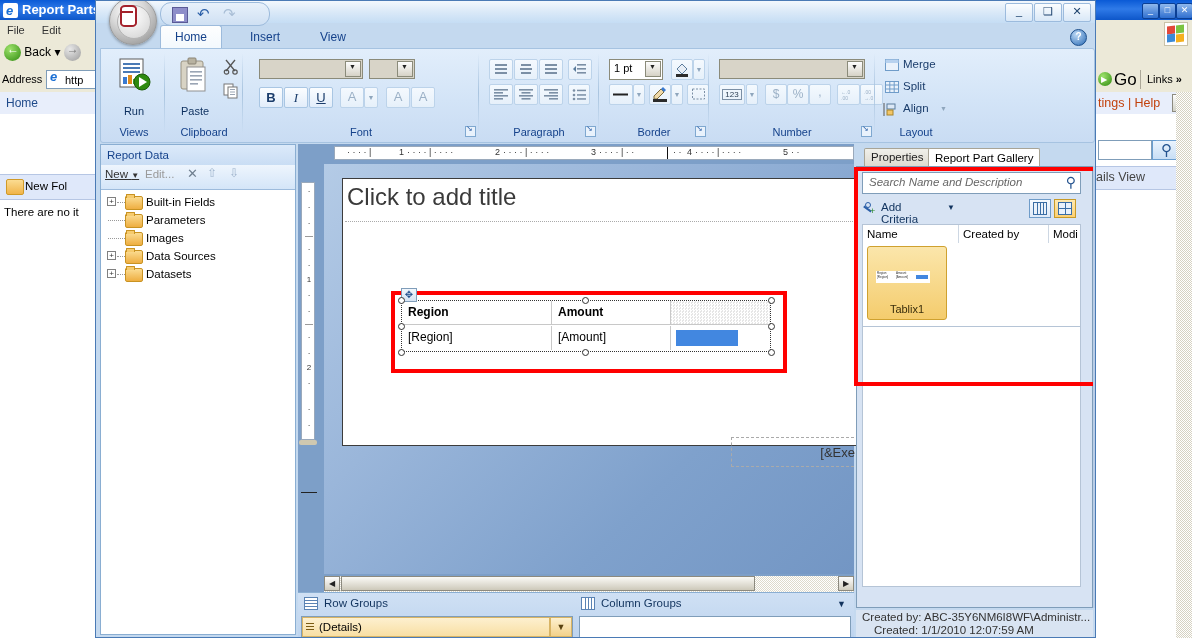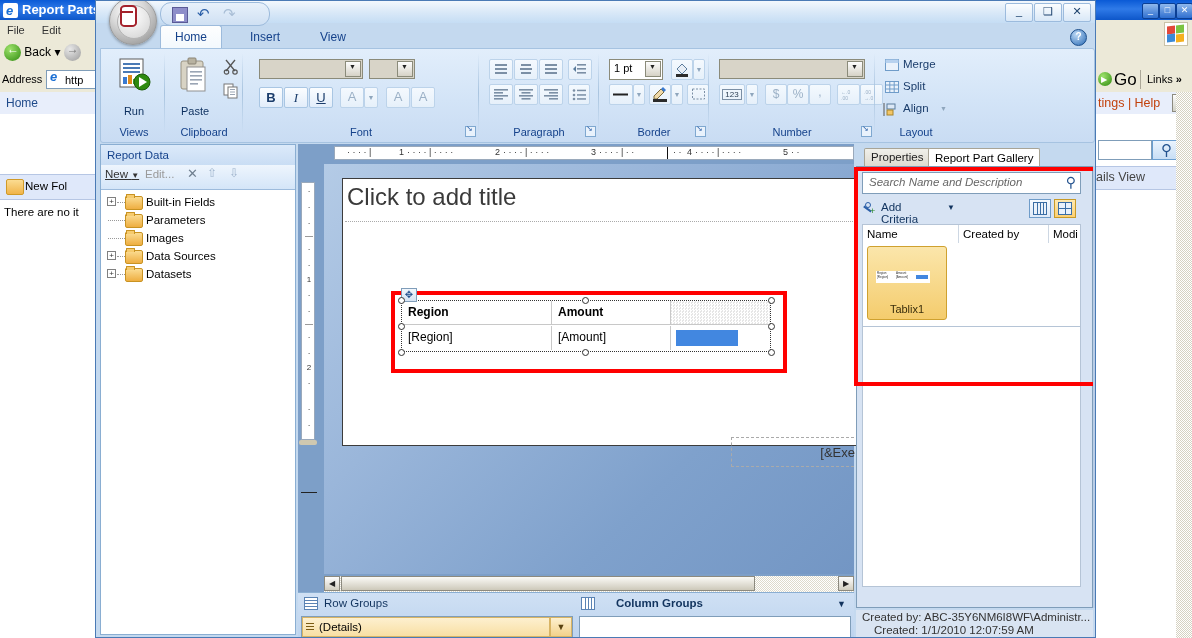--- a/index.html
+++ b/index.html
@@ -824,21 +824,21 @@
         <i style="top:2px;"></i>
         <i style="top:5px;"></i>
         <i style="top:8px;"></i>
       </span>
     <span class="ghd" style="left:26px;">Row Groups</span>
     <span class="gicon vicon" style="left:283px;">
         <i style="left:3px;"></i>
         <i style="left:6px;"></i>
         <i style="left:9px;"></i>
       </span>
-    <span class="ghd" style="left:318px;font-weight:bold;">Column Groups</span>
+    <span class="ghd" style="left:303px;">Column Groups</span>
     <span class="dropdown-caret">▼</span>
     <div id="rowgroups-box">
       <div class="item">
         <span class="grip">
             <i style="top:0;"></i>
             <i style="top:3px;"></i>
             <i style="top:6px;"></i>
           </span>
         <span>(Details)</span>
       </div>

